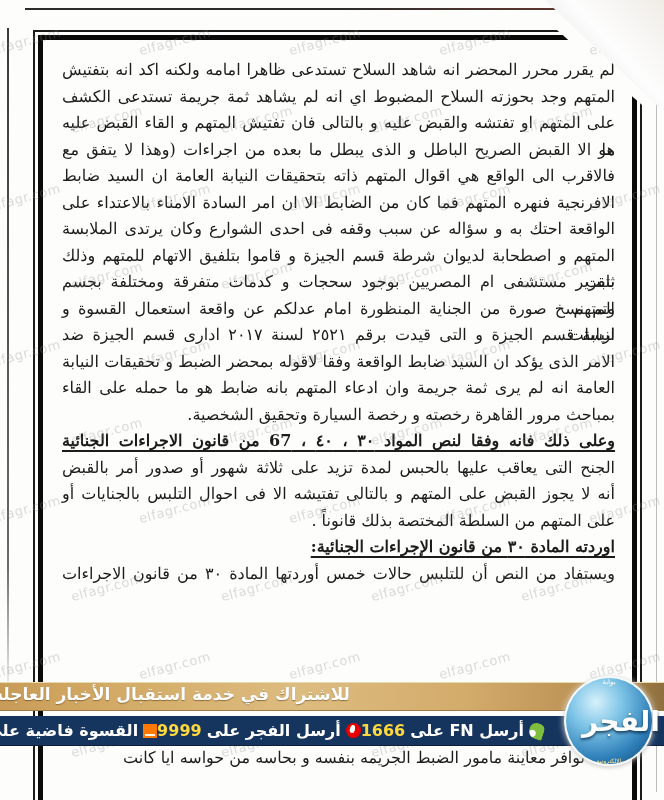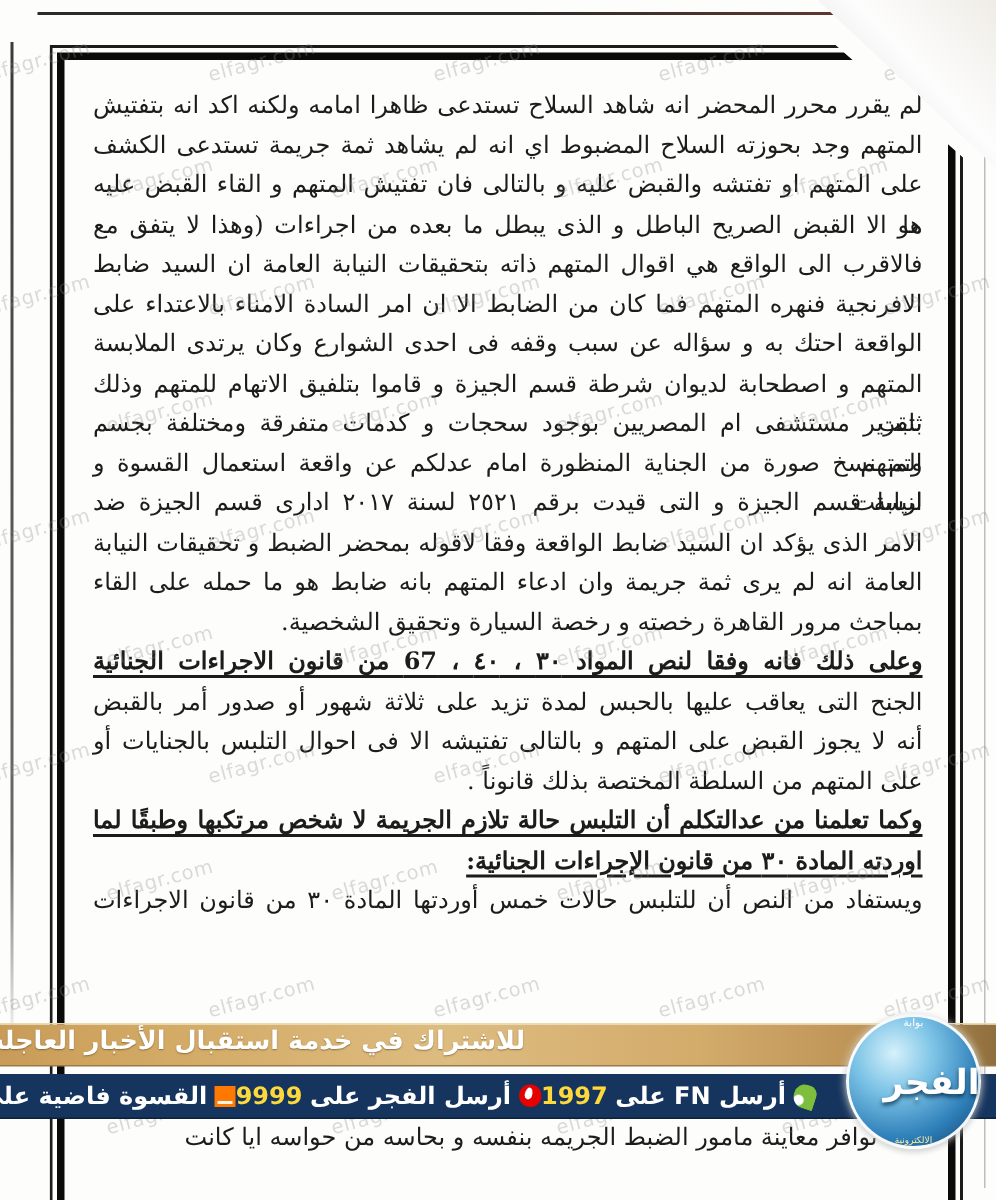--- a/index.html
+++ b/index.html
@@ -56,21 +56,21 @@
       background:#fff;border-radius:50% 50% 50% 50%/60% 60% 40% 40%;transform:rotate(14deg);}
   .ico-orange{width:14px;height:14px;background:#ff7900;position:relative;}
   .ico-orange::after{content:"";position:absolute;left:2px;right:2px;bottom:2px;height:2px;background:#fff;opacity:.9;}
 
   
   .logo{position:absolute;top:-6px;right:10px;width:86px;height:86px;z-index:31;border-radius:50%;
       background:radial-gradient(circle at 35% 28%,#d6f1fb,#7cc3e6 32%,#2e7fb9 68%,#123f66 100%);
       border:2px solid rgba(255,255,255,.95);box-shadow:0 0 6px rgba(255,255,255,.9),0 1px 4px rgba(0,0,0,.35);
       display:flex;flex-direction:column;align-items:center;justify-content:space-between;}
   .logo-top{font-size:7px;color:#fff;line-height:8px;}
-  .logo-main{font-size:23px;line-height:34px;font-weight:700;color:#fff;
+  .logo-main{font-size:28px;line-height:34px;font-weight:700;color:#fff;
       text-shadow:0 2px 3px rgba(6,40,70,.8);direction:rtl;margin-left:24px;}
   .logo-bottom{font-size:6px;color:#ffeaa0;line-height:7px;}
 
   
   .curl{position:absolute;top:0;right:0;width:119px;height:112px;z-index:40;
       clip-path:polygon(0 0,100% 0,100% 100%);
       background:linear-gradient(47deg,#454545 0%,#9a9a9a 9%,#e6e6e6 26%,#fdfdfd 58%,#efece6 100%);}
 </style>
 </head>
 <body>
@@ -97,21 +97,20 @@
     <div class="ln">بتقرير مستشفى ام المصريين بوجود سحجات و كدمات متفرقة ومختلفة بجسم المتهم</div>
     <div class="ln">وتم نسخ صورة من الجناية المنظورة امام عدلكم عن واقعة استعمال القسوة و ارسلت</div>
     <div class="ln">لنيابة قسم الجيزة و التى قيدت برقم ٢٥٢١ لسنة ٢٠١٧ ادارى قسم الجيزة ضد</div>
     <div class="ln">الامر الذى يؤكد ان السيد ضابط الواقعة وفقا لاقوله بمحضر الضبط و تحقيقات النيابة</div>
     <div class="ln">العامة انه لم يرى ثمة جريمة وان ادعاء المتهم بانه ضابط هو ما حمله على القاء</div>
     <div class="ln end">بمباحث مرور القاهرة رخصته و رخصة السيارة وتحقيق الشخصية.</div>
     <div class="ln h">وعلى ذلك فانه وفقا لنص المواد ٣٠ ، ٤٠ ، 67 من قانون الاجراءات الجنائية</div>
     <div class="ln">الجنح التى يعاقب عليها بالحبس لمدة تزيد على ثلاثة شهور أو صدور أمر بالقبض</div>
     <div class="ln">أنه لا يجوز القبض على المتهم و بالتالى تفتيشه الا فى احوال التلبس بالجنايات أو</div>
     <div class="ln end">على المتهم من السلطة المختصة بذلك قانوناً .</div>
-    <div class="ln h">وكما تعلمنا من عدالتكلم أن التلبس حالة تلازم الجريمة لا شخص مرتكبها وطبقًا لما</div>
     <div class="ln h end">اوردته المادة ٣٠ من قانون الإجراءات الجنائية:</div>
     <div class="ln">ويستفاد من النص أن للتلبس حالات خمس أوردتها المادة ٣٠ من قانون الاجراءات</div>
   </div>
 
   <div class="below-banner">توافر معاينة مامور الضبط الجريمه بنفسه و بحاسه من حواسه ايا كانت</div>
 
   <div class="wm-layer">
       <span class="wm" style="left: -12px; top: 34px;">elfagr.com</span>
       <span class="wm" style="left: 138px; top: 34px;">elfagr.com</span>
       <span class="wm" style="left: 288px; top: 34px;">elfagr.com</span>
@@ -161,21 +160,21 @@
 
   <div class="banner">
     <div class="stripe-gold">
       <div class="gold-text">للاشتراك في خدمة استقبال الأخبار العاجلة</div>
     </div>
     <div class="stripe-gap"></div>
     <div class="stripe-navy">
       <span class="sms-item">
         <span class="ico ico-etisalat"></span>
         <span>أرسل FN على</span>
-        <span class="sms-num">1997</span>
+        <span class="sms-num">1666</span>
       </span>
       <span class="sms-item">
         <span class="ico ico-vodafone"></span>
         <span>أرسل الفجر على</span>
         <span class="sms-num">9999</span>
       </span>
       <span class="sms-item">
         <span class="ico ico-orange"></span>
         <span>القسوة فاضية على</span>
 

